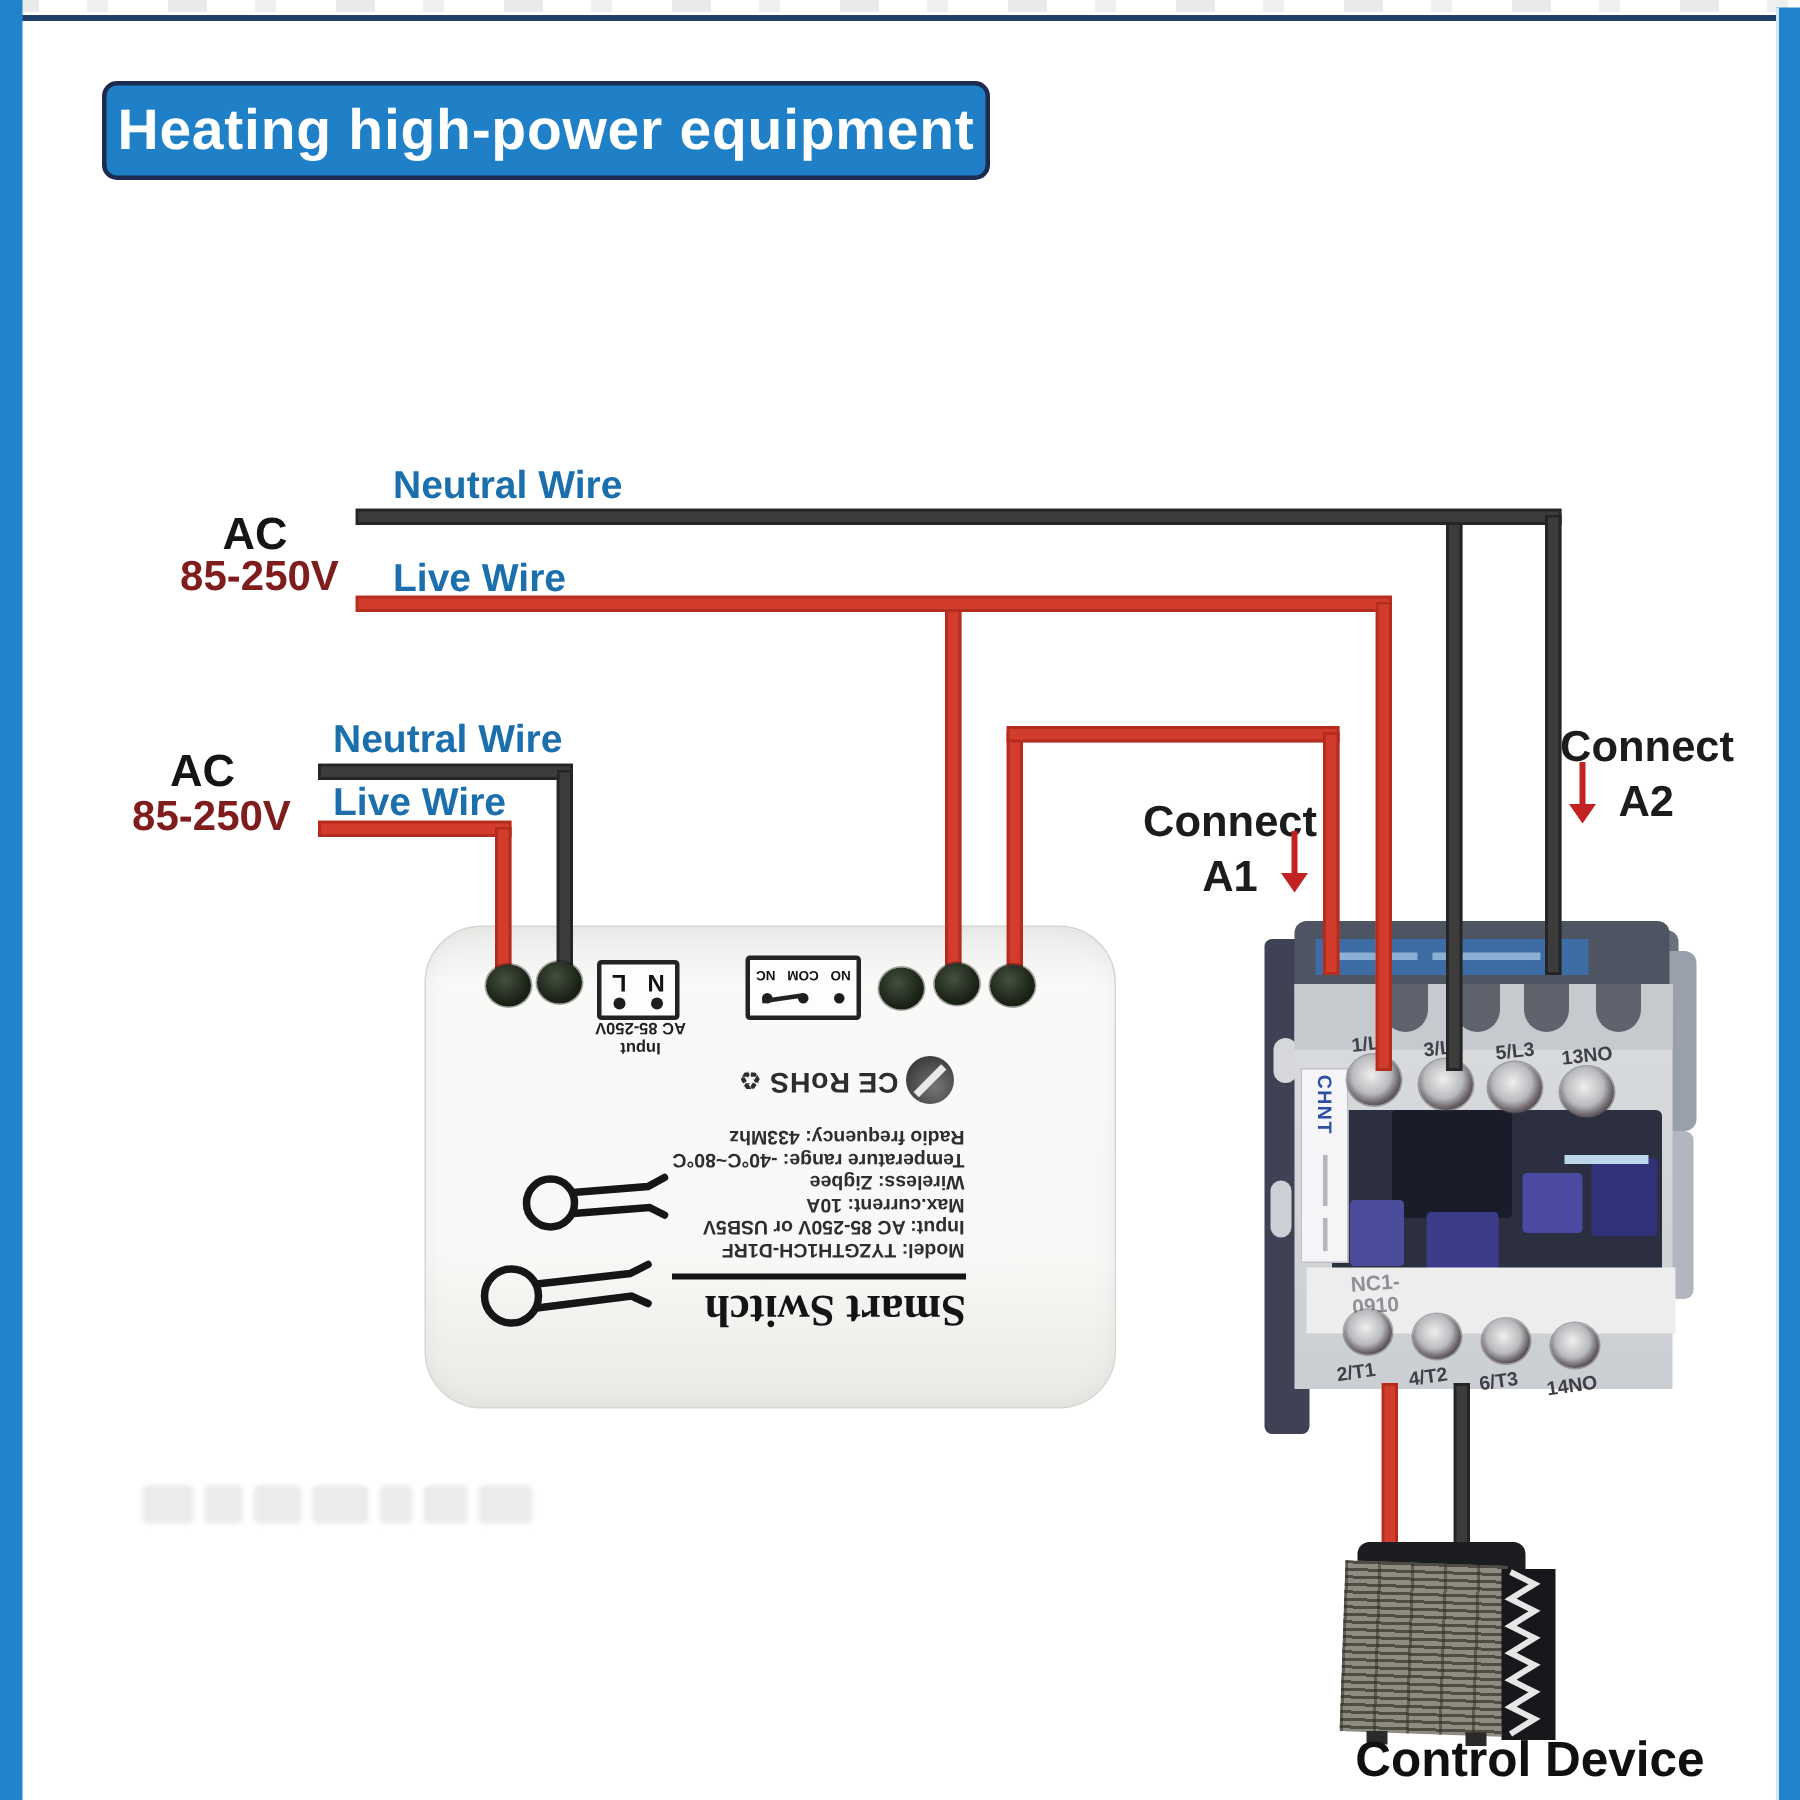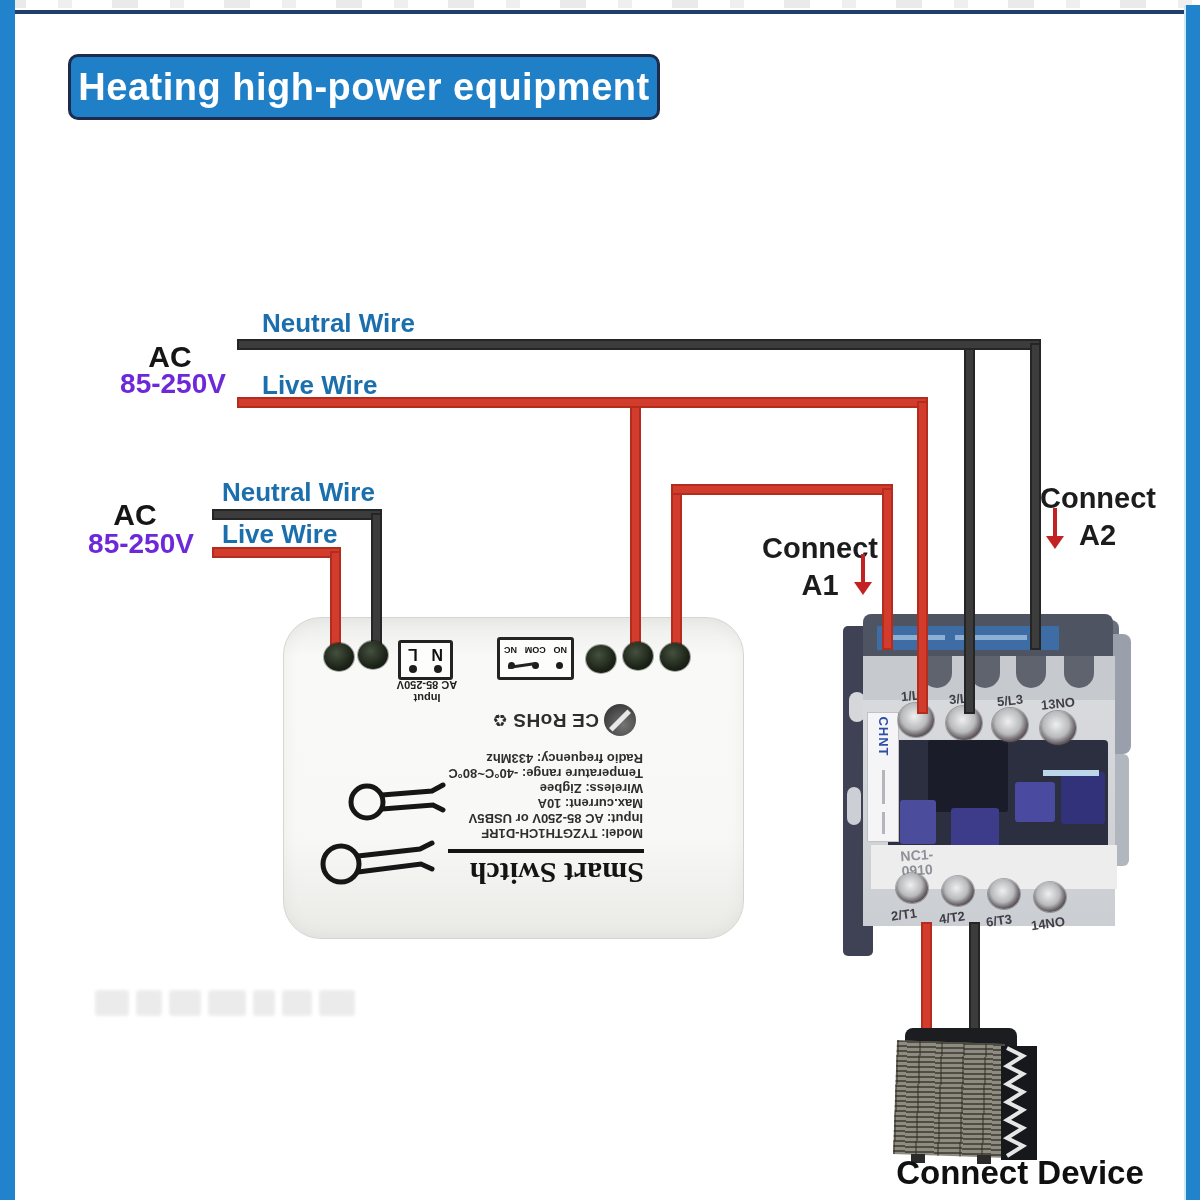--- a/index.html
+++ b/index.html
@@ -11,21 +11,21 @@
   .bar-right{left:1184px;top:5px;width:16px;height:1195px;background:#2183cb;border-left:2px solid #cfe9f7;}
   .top-line{left:0;top:10px;width:1200px;height:4px;background:#20406b;}
   .top-smudge{left:0;top:0;width:1200px;height:8px;opacity:.55;
     background:repeating-linear-gradient(90deg,#d8d8d8 0 26px,transparent 26px 58px,#e2e2e2 58px 72px,transparent 72px 112px);}
   
   .banner{left:68px;top:54px;width:592px;height:66px;background:#1f80c8;border:3px solid #1d2c4e;
     border-radius:10px;color:#fff;font-size:38px;font-weight:bold;display:flex;align-items:center;
     justify-content:center;letter-spacing:.5px;box-sizing:border-box;}
   
   .acname{font-size:30px;font-weight:bold;color:#151515;text-align:center;}
-  .acv{font-size:28px;font-weight:bold;color:#6d28d9;text-align:center;}
+  .acv{font-size:28px;font-weight:bold;color:#7f1d1d;text-align:center;}
   .wlabel{font-size:26px;font-weight:bold;color:#1b6fad;}
   .connect{font-size:29px;font-weight:600;color:#1c1c1c;text-align:center;line-height:37px;}
   .dn-arrow{position:absolute;width:4px;background:#c32222;}
   .dn-arrow::after{content:"";position:absolute;left:-7px;bottom:-11px;border:9px solid transparent;border-top:13px solid #c32222;border-bottom:0;}
   
   .wire{position:absolute;}
   .wire.black{background:#3c3c3c;box-shadow:inset 0 0 0 2px rgba(18,18,18,.55);}
   .wire.red{background:#d23c2c;box-shadow:inset 0 0 0 2px rgba(150,28,16,.5);}
   
   .sw-body{left:283px;top:617px;width:459px;height:320px;border-radius:38px;border:1px solid #d5d5d1;
@@ -276,15 +276,15 @@
     <div class="abs fan"></div>
     <div class="abs fins"></div>
     <div class="abs side">
       <svg width="36" height="114" viewBox="0 0 36 114">
         <polyline points="6,2 22,10 6,20 22,28 6,38 22,46 6,56 22,64 6,74 22,82 6,92 22,100 6,110" fill="none" stroke="#e6e6e6" stroke-width="4"></polyline>
       </svg>
     </div>
     <div class="foot" style="left:26px;top:128px;"></div>
     <div class="foot" style="left:92px;top:129px;"></div>
   </div>
-  <div class="abs load-label">Connect Device</div>
+  <div class="abs load-label">Control Device</div>
 
 </div>
 
 </body></html>

